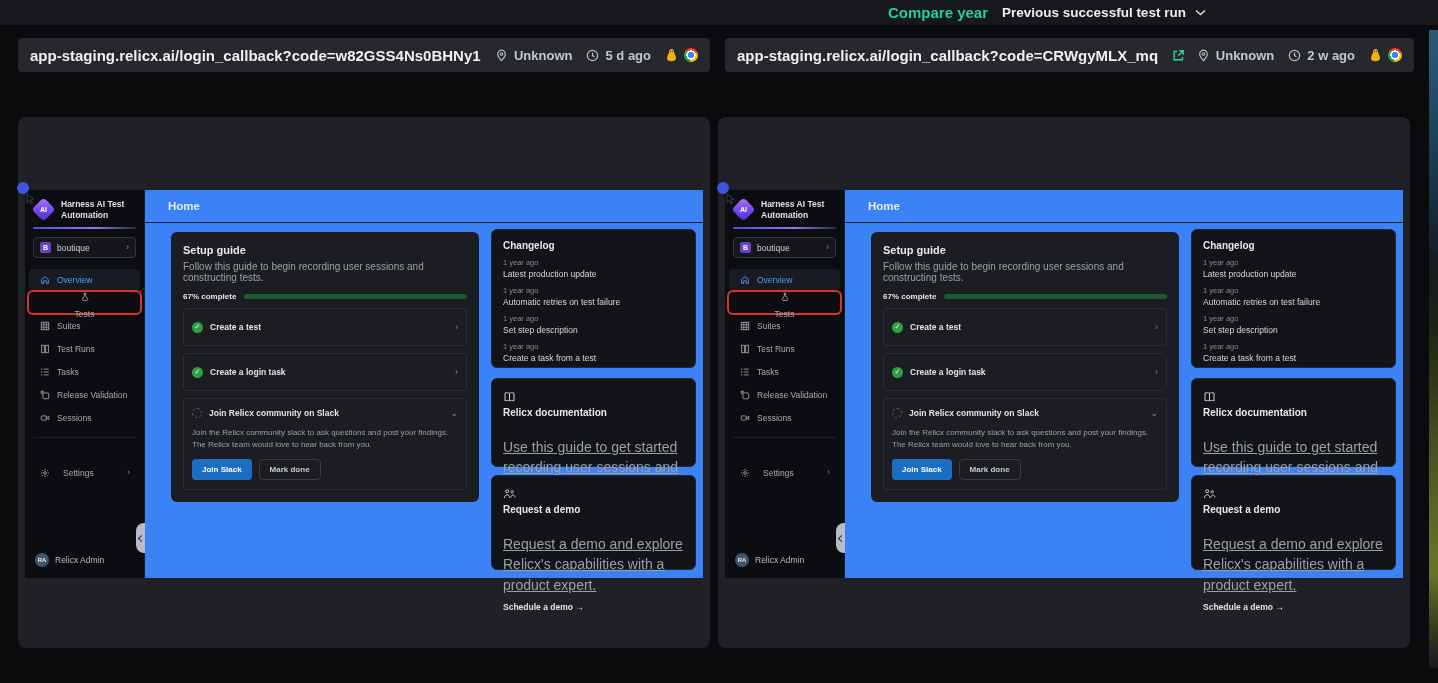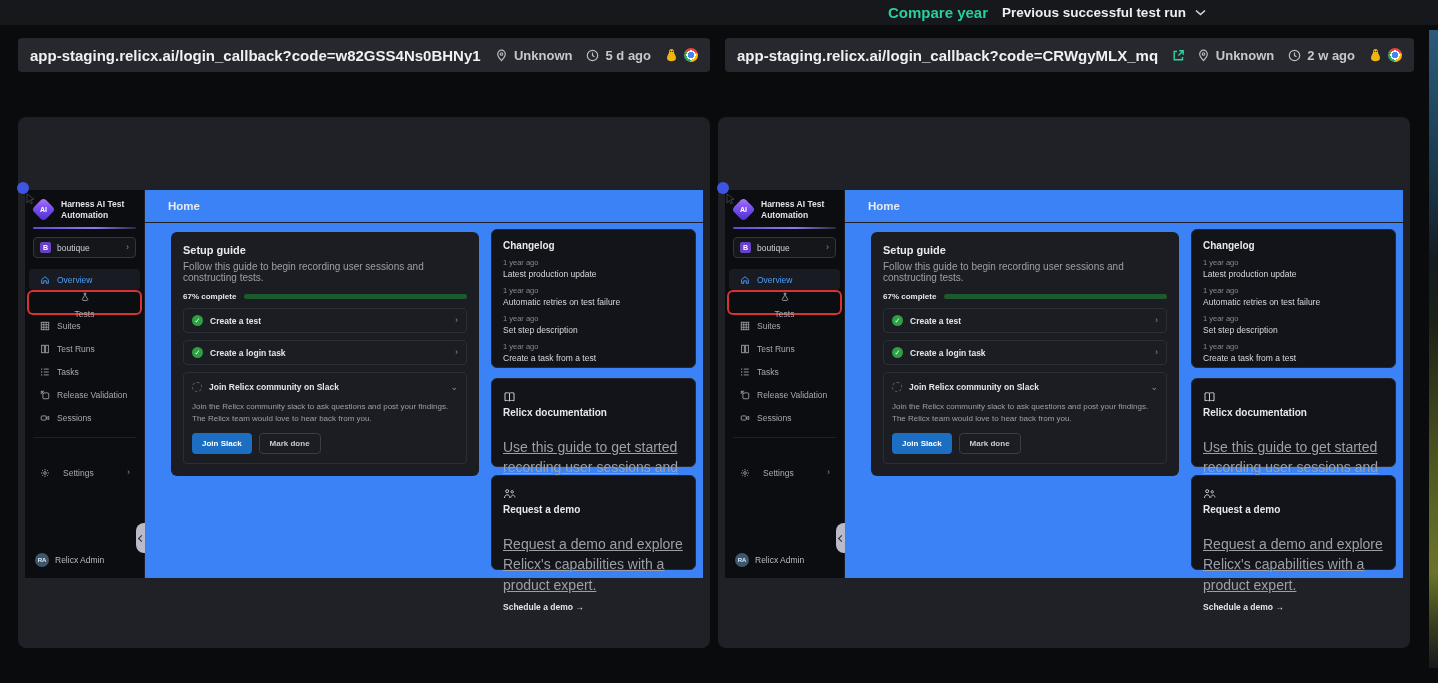--- a/index.html
+++ b/index.html
@@ -87,21 +87,21 @@
   .mn-body { flex:1; display:flex; align-items:flex-start; }
 
   .setup-card { width:308px; margin:9px 0 0 26px; background:#1b1d22; border-radius:6px; padding:12px; }
   .sg-title { font-size:11px; font-weight:600; color:#e8eaed; }
   .sg-desc { font-size:10px; color:#9aa0a6; margin-top:5px; }
   .sg-progress { display:flex; align-items:center; gap:8px; margin-top:9px; }
   .sg-progress-label { font-size:8px; font-weight:bold; color:#e4e6e9; white-space:nowrap; }
   .sg-bar { flex:1; height:5px; border-radius:3px; background:#1d5a2e; overflow:hidden; }
   .sg-bar-fill { height:100%; background:#2f9e44; border-radius:3px; }
   .task-row { border:1px solid #2b2e33; border-radius:4px; margin-top:7px; padding:0 8px;
-    display:flex; align-items:center; gap:7px; height:25px; cursor:pointer; }
+    display:flex; align-items:center; gap:7px; height:38px; cursor:pointer; }
   .task-check { width:11px; height:11px; border-radius:50%; background:#2f9e44; color:#fff; font-size:7px;
     display:flex; align-items:center; justify-content:center; flex:0 0 auto; }
   .task-pend { width:10px; height:10px; border-radius:50%; border:1px dashed #5c6066; flex:0 0 auto; }
   .task-lbl { font-size:8.5px; font-weight:600; color:#e2e4e7; flex:1; }
   .task-expanded { border:1px solid #2b2e33; border-radius:4px; margin-top:7px; padding:7px 8px 9px 8px; }
   .task-exp-head { display:flex; align-items:center; gap:7px; height:14px; cursor:pointer; }
   .task-exp-desc { font-size:8px; color:#9aa0a6; line-height:1.45; margin:7px 0 0 0; }
   .task-btns { display:flex; gap:7px; margin-top:9px; }
   .btn-primary { background:#1b6ec2; color:#fff; font-size:8px; font-weight:bold; border:none;
     border-radius:4px; padding:5px 10px; cursor:pointer; font-family:inherit; }

